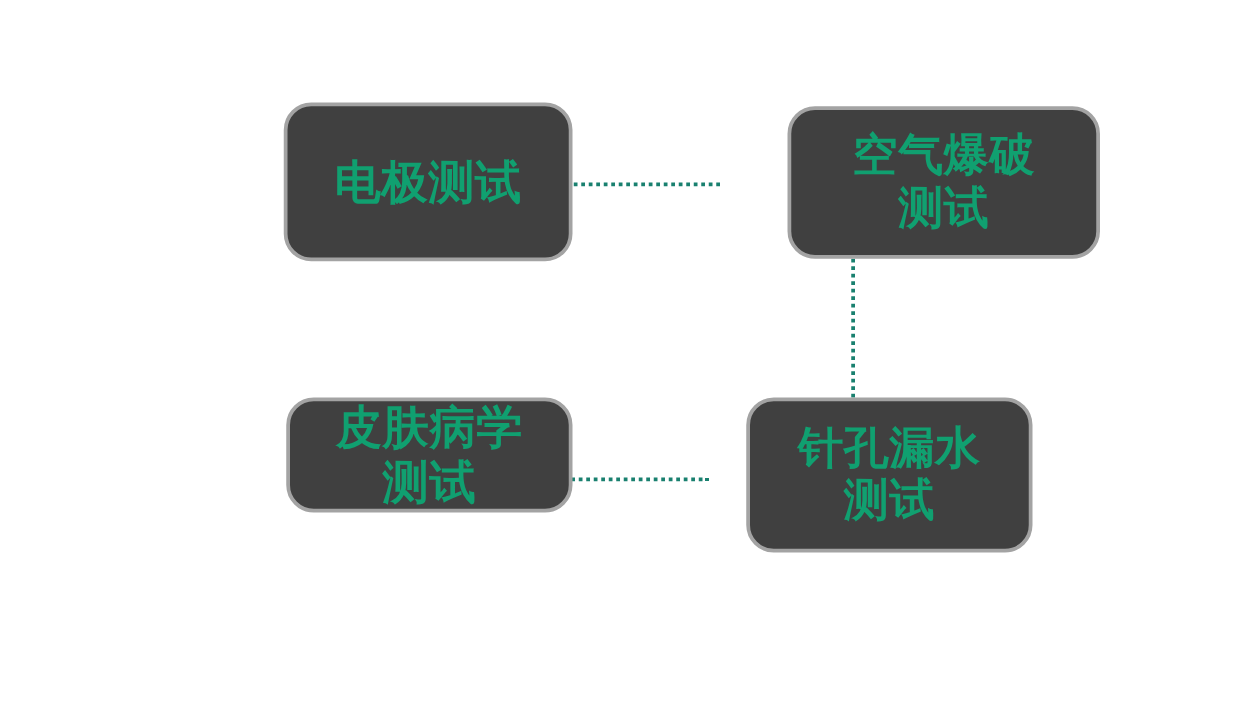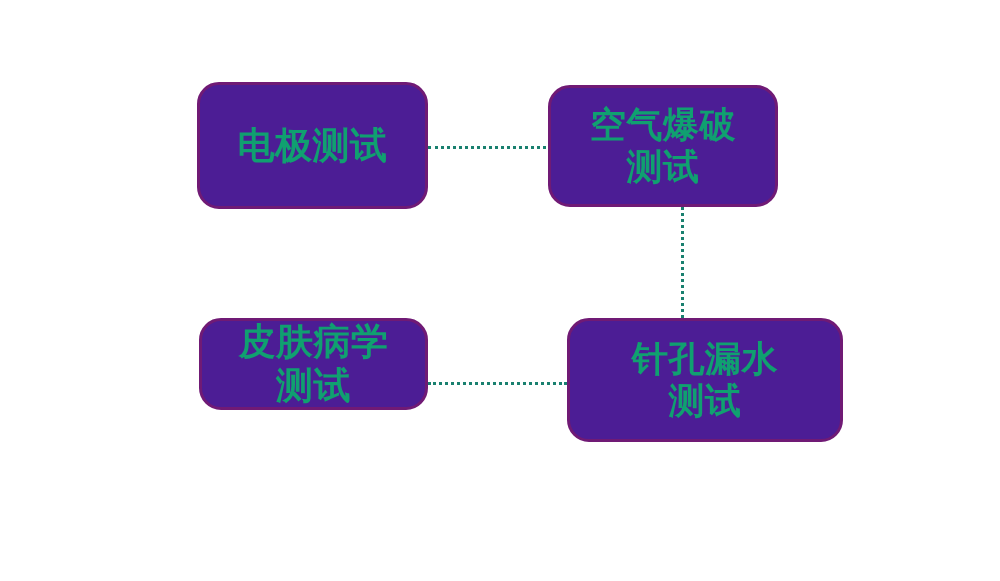--- a/index.html
+++ b/index.html
@@ -17,63 +17,64 @@
     position: relative;
     width: 1000px;
     height: 581px;
     background: #ffffff;
   }
 
   
   .node {
     position: absolute;
     box-sizing: border-box;
-    border: 3px solid #701a75;
+    border: 3px solid #a3a3a3;
     border-radius: 22px;
-    background: #4c1d95;
+    background: #404040;
     display: flex;
     align-items: center;
     justify-content: center;
     text-align: center;
     color: #10a070;
     font-weight: bold;
     letter-spacing: 0.5px;
     line-height: 1.18;
     z-index: 2;
+    margin-left: 30px;
   }
   .node .label {
     display: block;
     white-space: pre-line;
   }
 
   #node-electrode {
     left: 197px;
     top: 82px;
     width: 231px;
     height: 127px;
     font-size: 37px;
   }
   #node-airburst {
-    left: 548px;
+    left: 600px;
     top: 85px;
-    width: 230px;
+    width: 250px;
     height: 122px;
     font-size: 36px;
   }
   #node-dermatology {
     left: 199px;
     top: 318px;
     width: 229px;
     height: 92px;
     font-size: 37px;
   }
   #node-pinhole {
     left: 567px;
     top: 318px;
-    width: 276px;
+    width: 229px;
     height: 124px;
     font-size: 36px;
   }
 
   
   .connector-h {
     position: absolute;
     height: 0;
     border-top: 3px dotted #19806f;
     z-index: 1;

